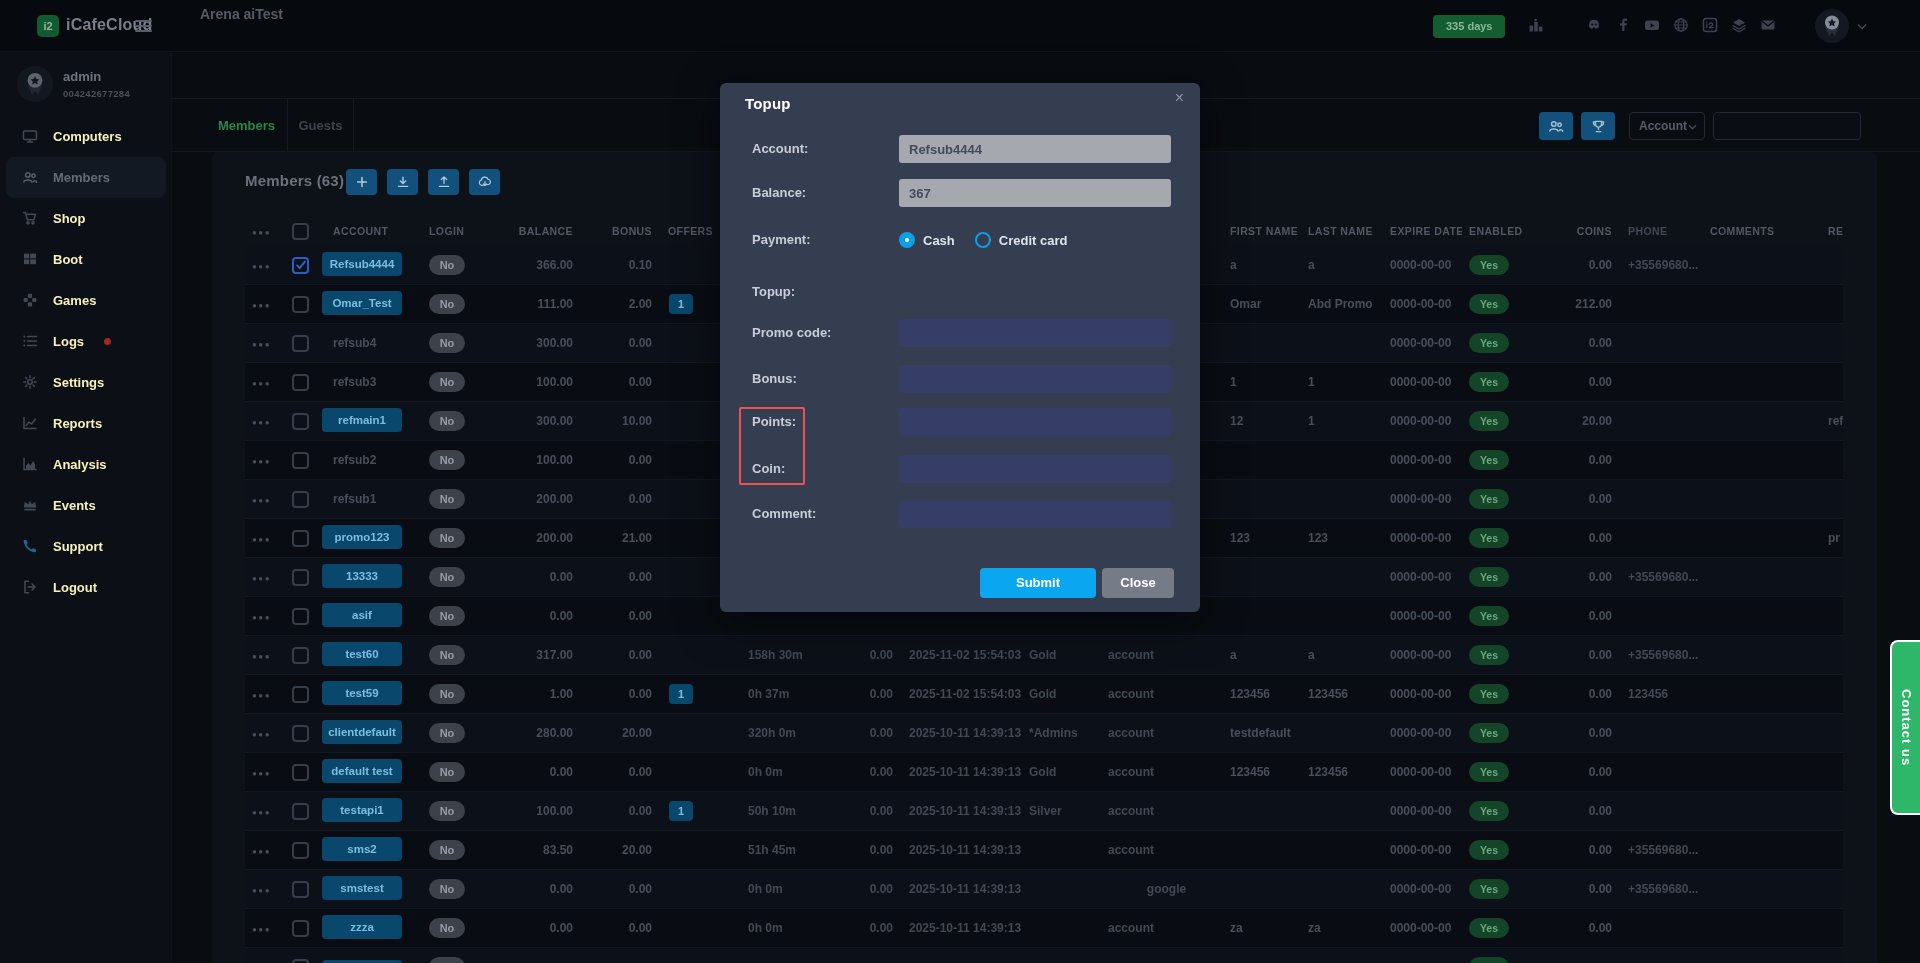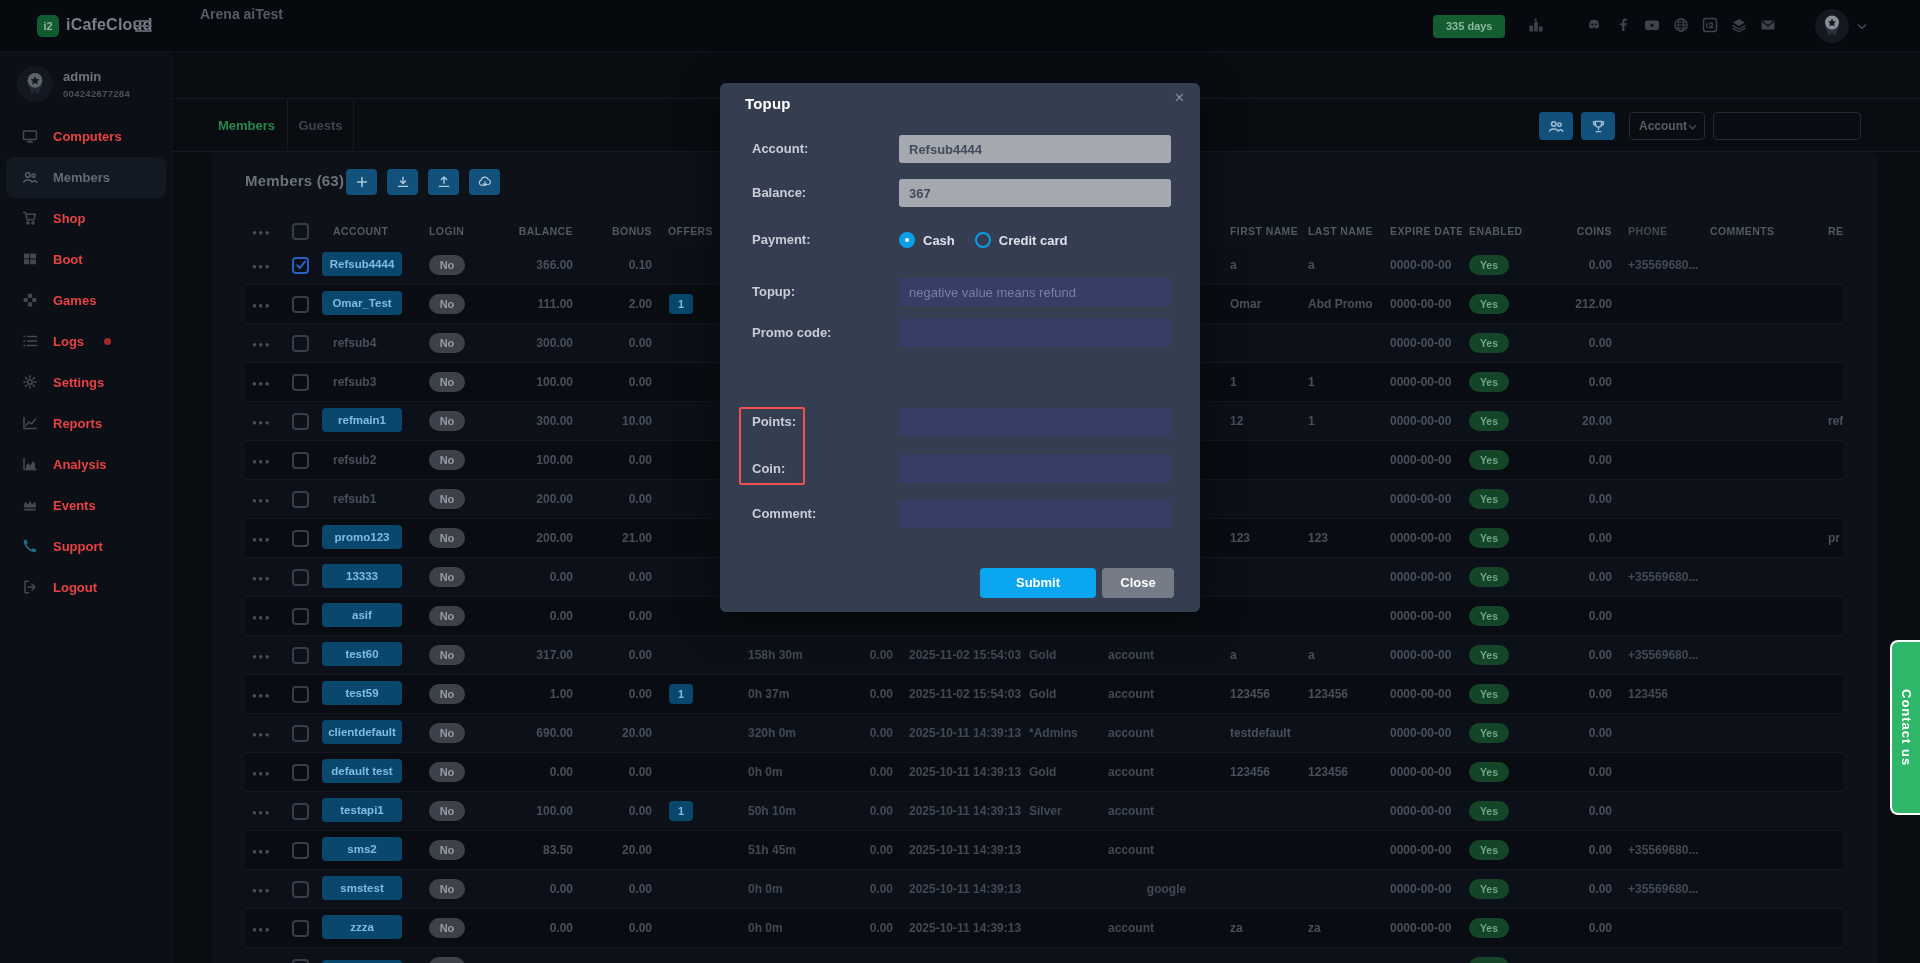--- a/index.html
+++ b/index.html
@@ -21,21 +21,21 @@
   .tb-chev { position:absolute; left:1857px; top:23px; width:10px; height:8px; color:#454b55; }
 
   
   .sidebar { position:absolute; left:0; top:52px; width:172px; bottom:0; background:#0d1117; border-right:1px solid #10141c; z-index:4; }
   .prof-avatar { position:absolute; left:17px; top:14px; width:36px; height:36px; border-radius:50%; overflow:hidden; background:#151a22; opacity:.85; }
   .prof-name { position:absolute; left:63px; top:17px; font-size:13px; font-weight:700; color:#717780; }
   .prof-id { position:absolute; left:63px; top:36px; font-size:9.5px; font-weight:600; color:#4e545e; letter-spacing:.3px; }
   .menu { position:absolute; left:0; top:64px; width:172px; }
   .side-item { height:41px; margin:0 6px; display:flex; align-items:center; padding-left:16px; gap:14px; border-radius:8px; cursor:pointer; }
   .side-item .s-icon { width:17px; height:17px; color:#454c58; flex:none; }
-  .side-item .s-label { font-size:13px; font-weight:600; color:#ef4444; }
+  .side-item .s-label { font-size:13px; font-weight:600; color:#fef9c3; }
   .side-item.active { background:#141a24; }
   .side-item.active .s-label { color:#677078; }
   .side-item.active .s-icon { color:#5b636e; }
   .side-item .reddot { width:7px; height:7px; border-radius:50%; background:#a82a2a; margin-left:6px; }
   .side-item.accent .s-icon { color:#256e94; }
 
   
   .tabstrip { position:absolute; left:172px; top:98px; width:1748px; height:54px; border-top:1px solid #161b24; border-bottom:1px solid #161b24; }
   .tab { position:absolute; top:0; height:53px; line-height:53px; text-align:center; font-size:13px; font-weight:700; cursor:pointer; border-right:1px solid #161b24; }
   .tab.t1 { left:34px; width:82px; color:#2a8c4e; }
@@ -707,21 +707,21 @@
           <div class="cell c-txt" style="width: 115px;"></div>
           <div class="cell c-txt c-ref" style="width: 23px;"></div>
         </div>
         <div class="trow odd">
           <div class="cell " style="width: 40px;"><span class="dots">●●●</span></div>
           <div class="cell " style="width: 37px;">
             <span class="cb"></span>
           </div>
           <div class="cell " style="width: 100px;"><span class="pill-acc">clientdefault</span></div>
           <div class="cell " style="width: 53px;"><span class="pill-no">No</span></div>
-          <div class="cell c-num" style="width: 103px;">690.00</div>
+          <div class="cell c-num" style="width: 103px;">280.00</div>
           <div class="cell c-num" style="width: 79px;">20.00</div>
           <div class="cell " style="width: 61px;"></div>
           <div class="cell c-mid c-t" style="width: 142px;">320h 0m</div>
           <div class="cell c-num c-mid" style="width: 38px;">0.00</div>
           <div class="cell c-mid c-dt" style="width: 126px;">2025-10-11 14:39:13</div>
           <div class="cell c-mid" style="width: 79px;">*Admins</div>
           <div class="cell c-mid" style="width: 122px;">account</div>
           <div class="cell c-txt" style="width: 78px;">testdefault</div>
           <div class="cell c-txt" style="width: 82px;"></div>
           <div class="cell c-txt" style="width: 77px;">0000-00-00</div>
@@ -896,24 +896,27 @@
       <div class="m-label">Payment:</div>
       <div class="m-radios">
         <span class="radio checked"></span>
         <span class="r-label">Cash</span>
         <span class="radio"></span>
         <span class="r-label">Credit card</span>
       </div>
     </div>
     <div class="m-row" style="top:195px">
       <div class="m-label">Topup:</div>
-      <div class="m-ctrl"><input class="m-input m-live" placeholder="negative value means refund" style=""></div>
     </div>
     <div class="m-row" style="top:236px">
       <div class="m-label">Promo code:</div>
+      <div class="m-ctrl"><input class="m-input m-live" style=""></div>
+    </div>
+    <div class="m-row" style="top:282px">
+      <div class="m-label">Bonus:</div>
       <div class="m-ctrl"><input class="m-input m-live" style=""></div>
     </div>
     <div class="m-row" style="top:325px">
       <div class="m-label">Points:</div>
       <div class="m-ctrl"><input class="m-input m-live" style=""></div>
     </div>
     <div class="m-row" style="top:372px">
       <div class="m-label">Coin:</div>
       <div class="m-ctrl"><input class="m-input m-live" style=""></div>
     </div>

